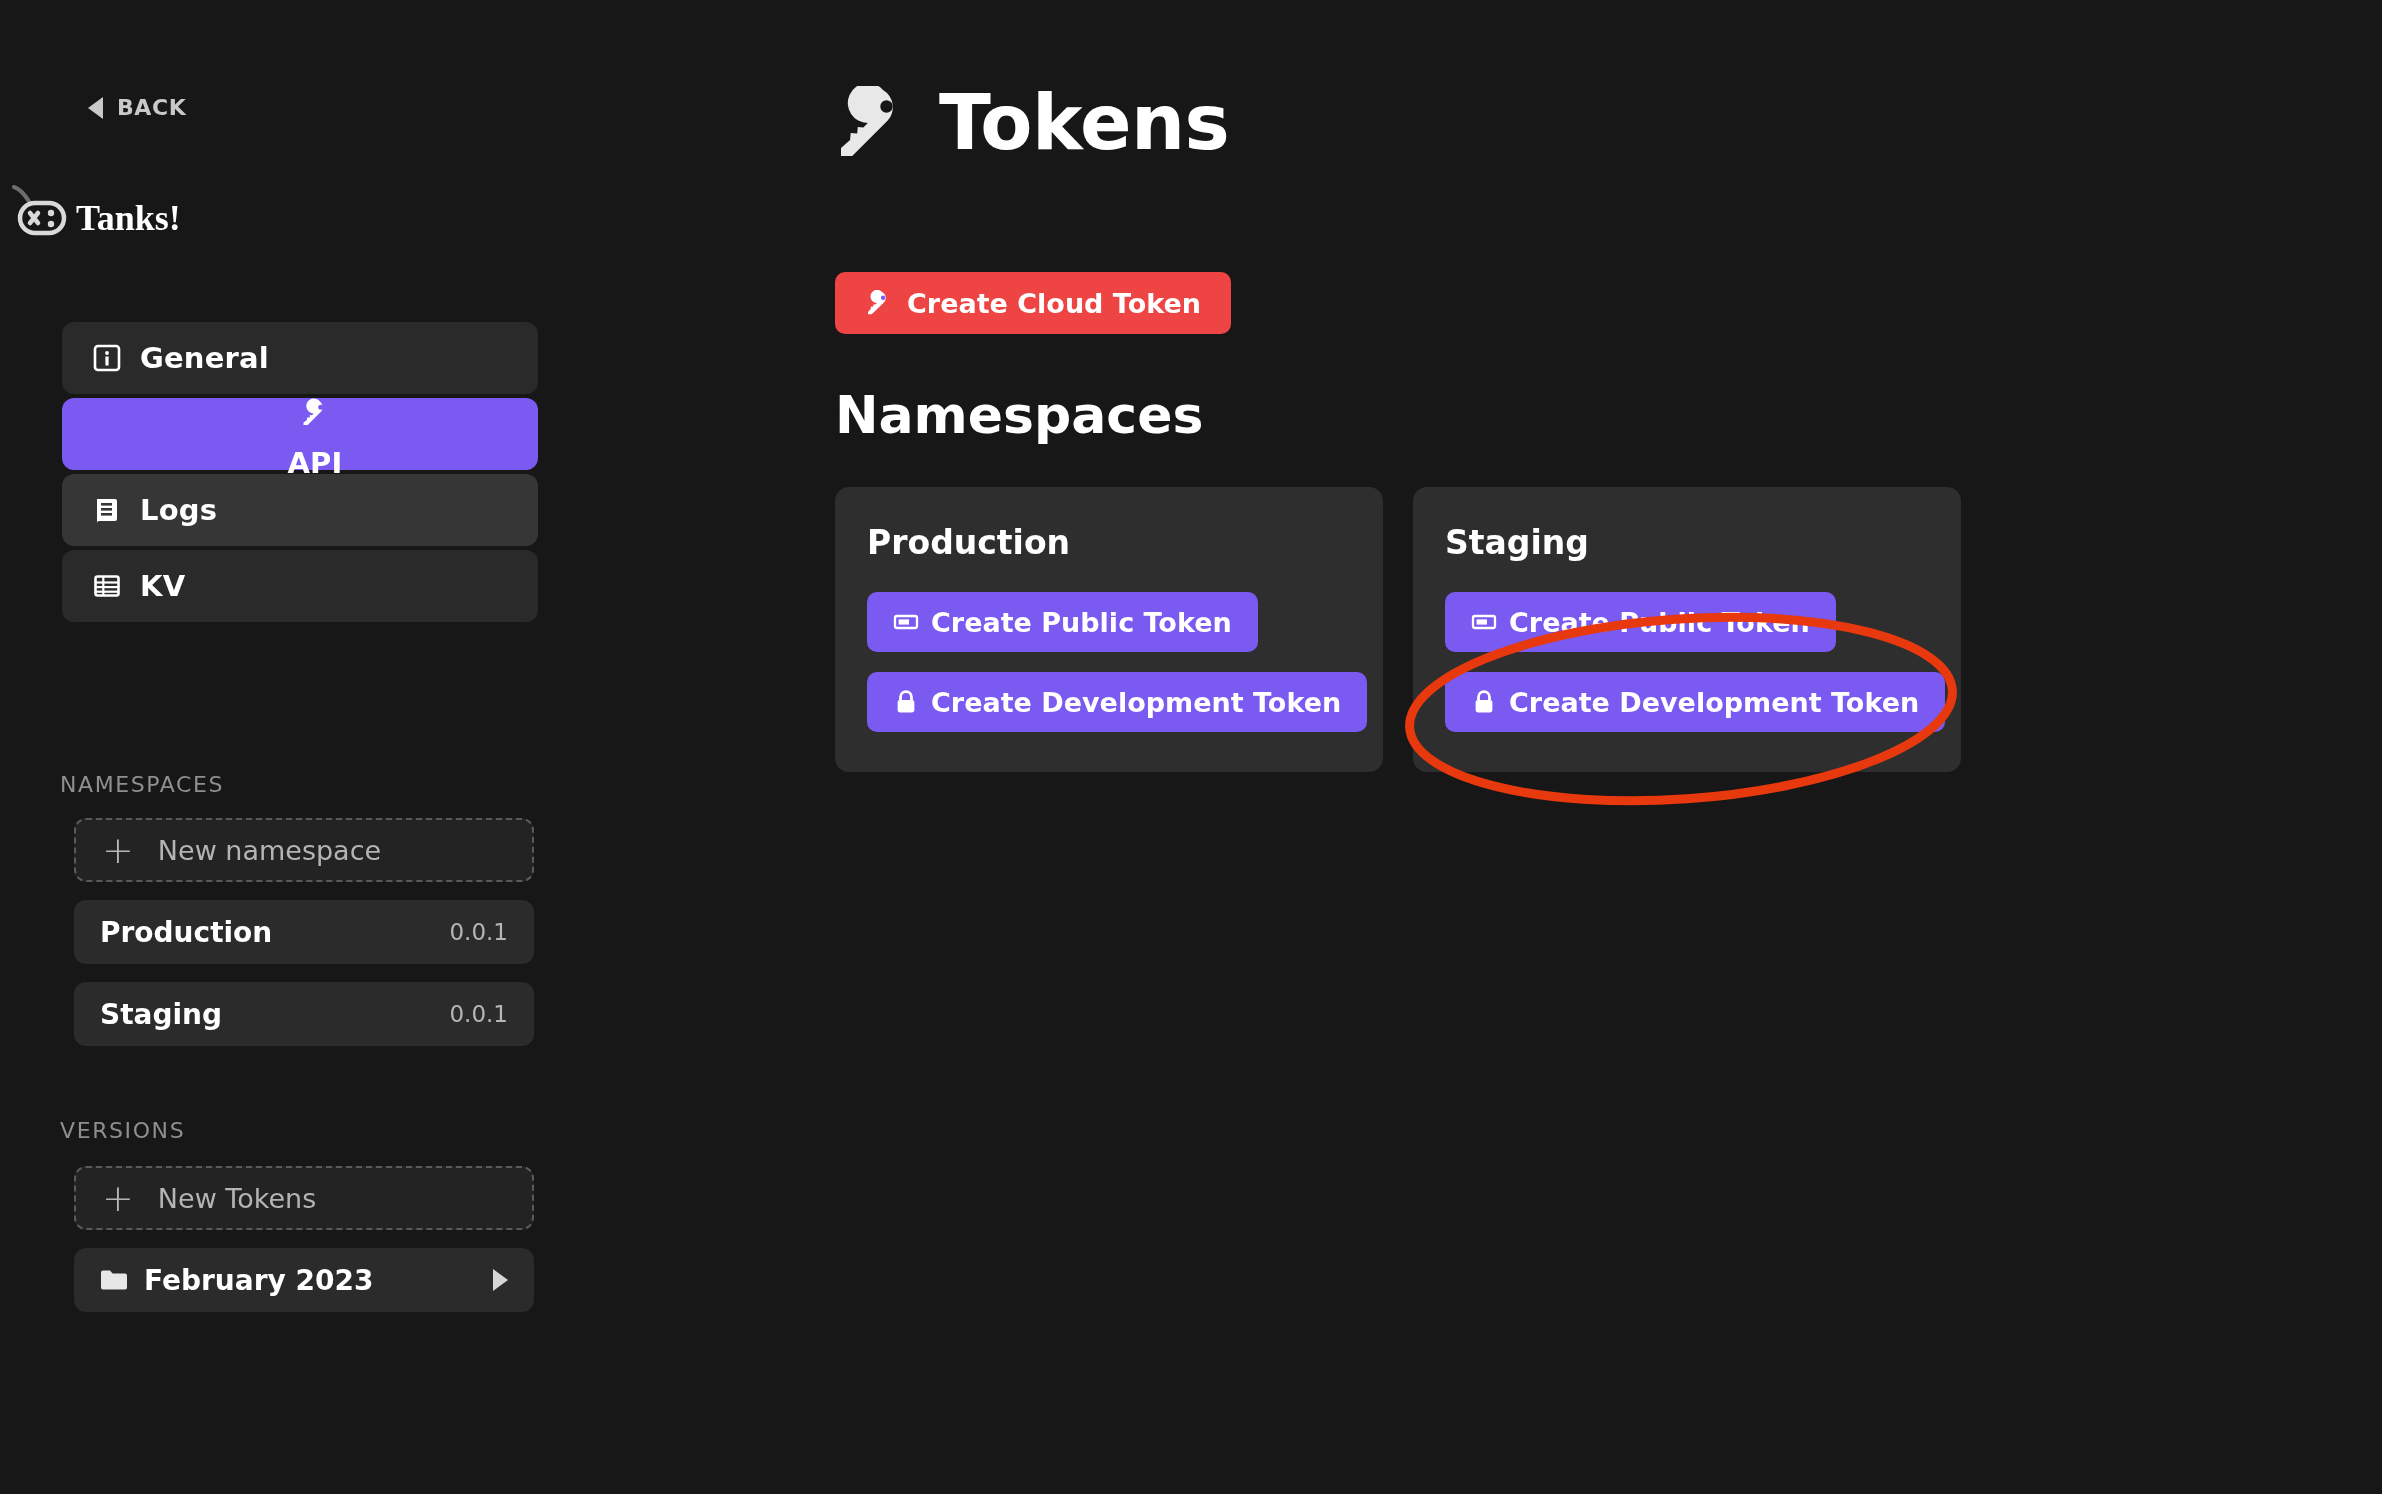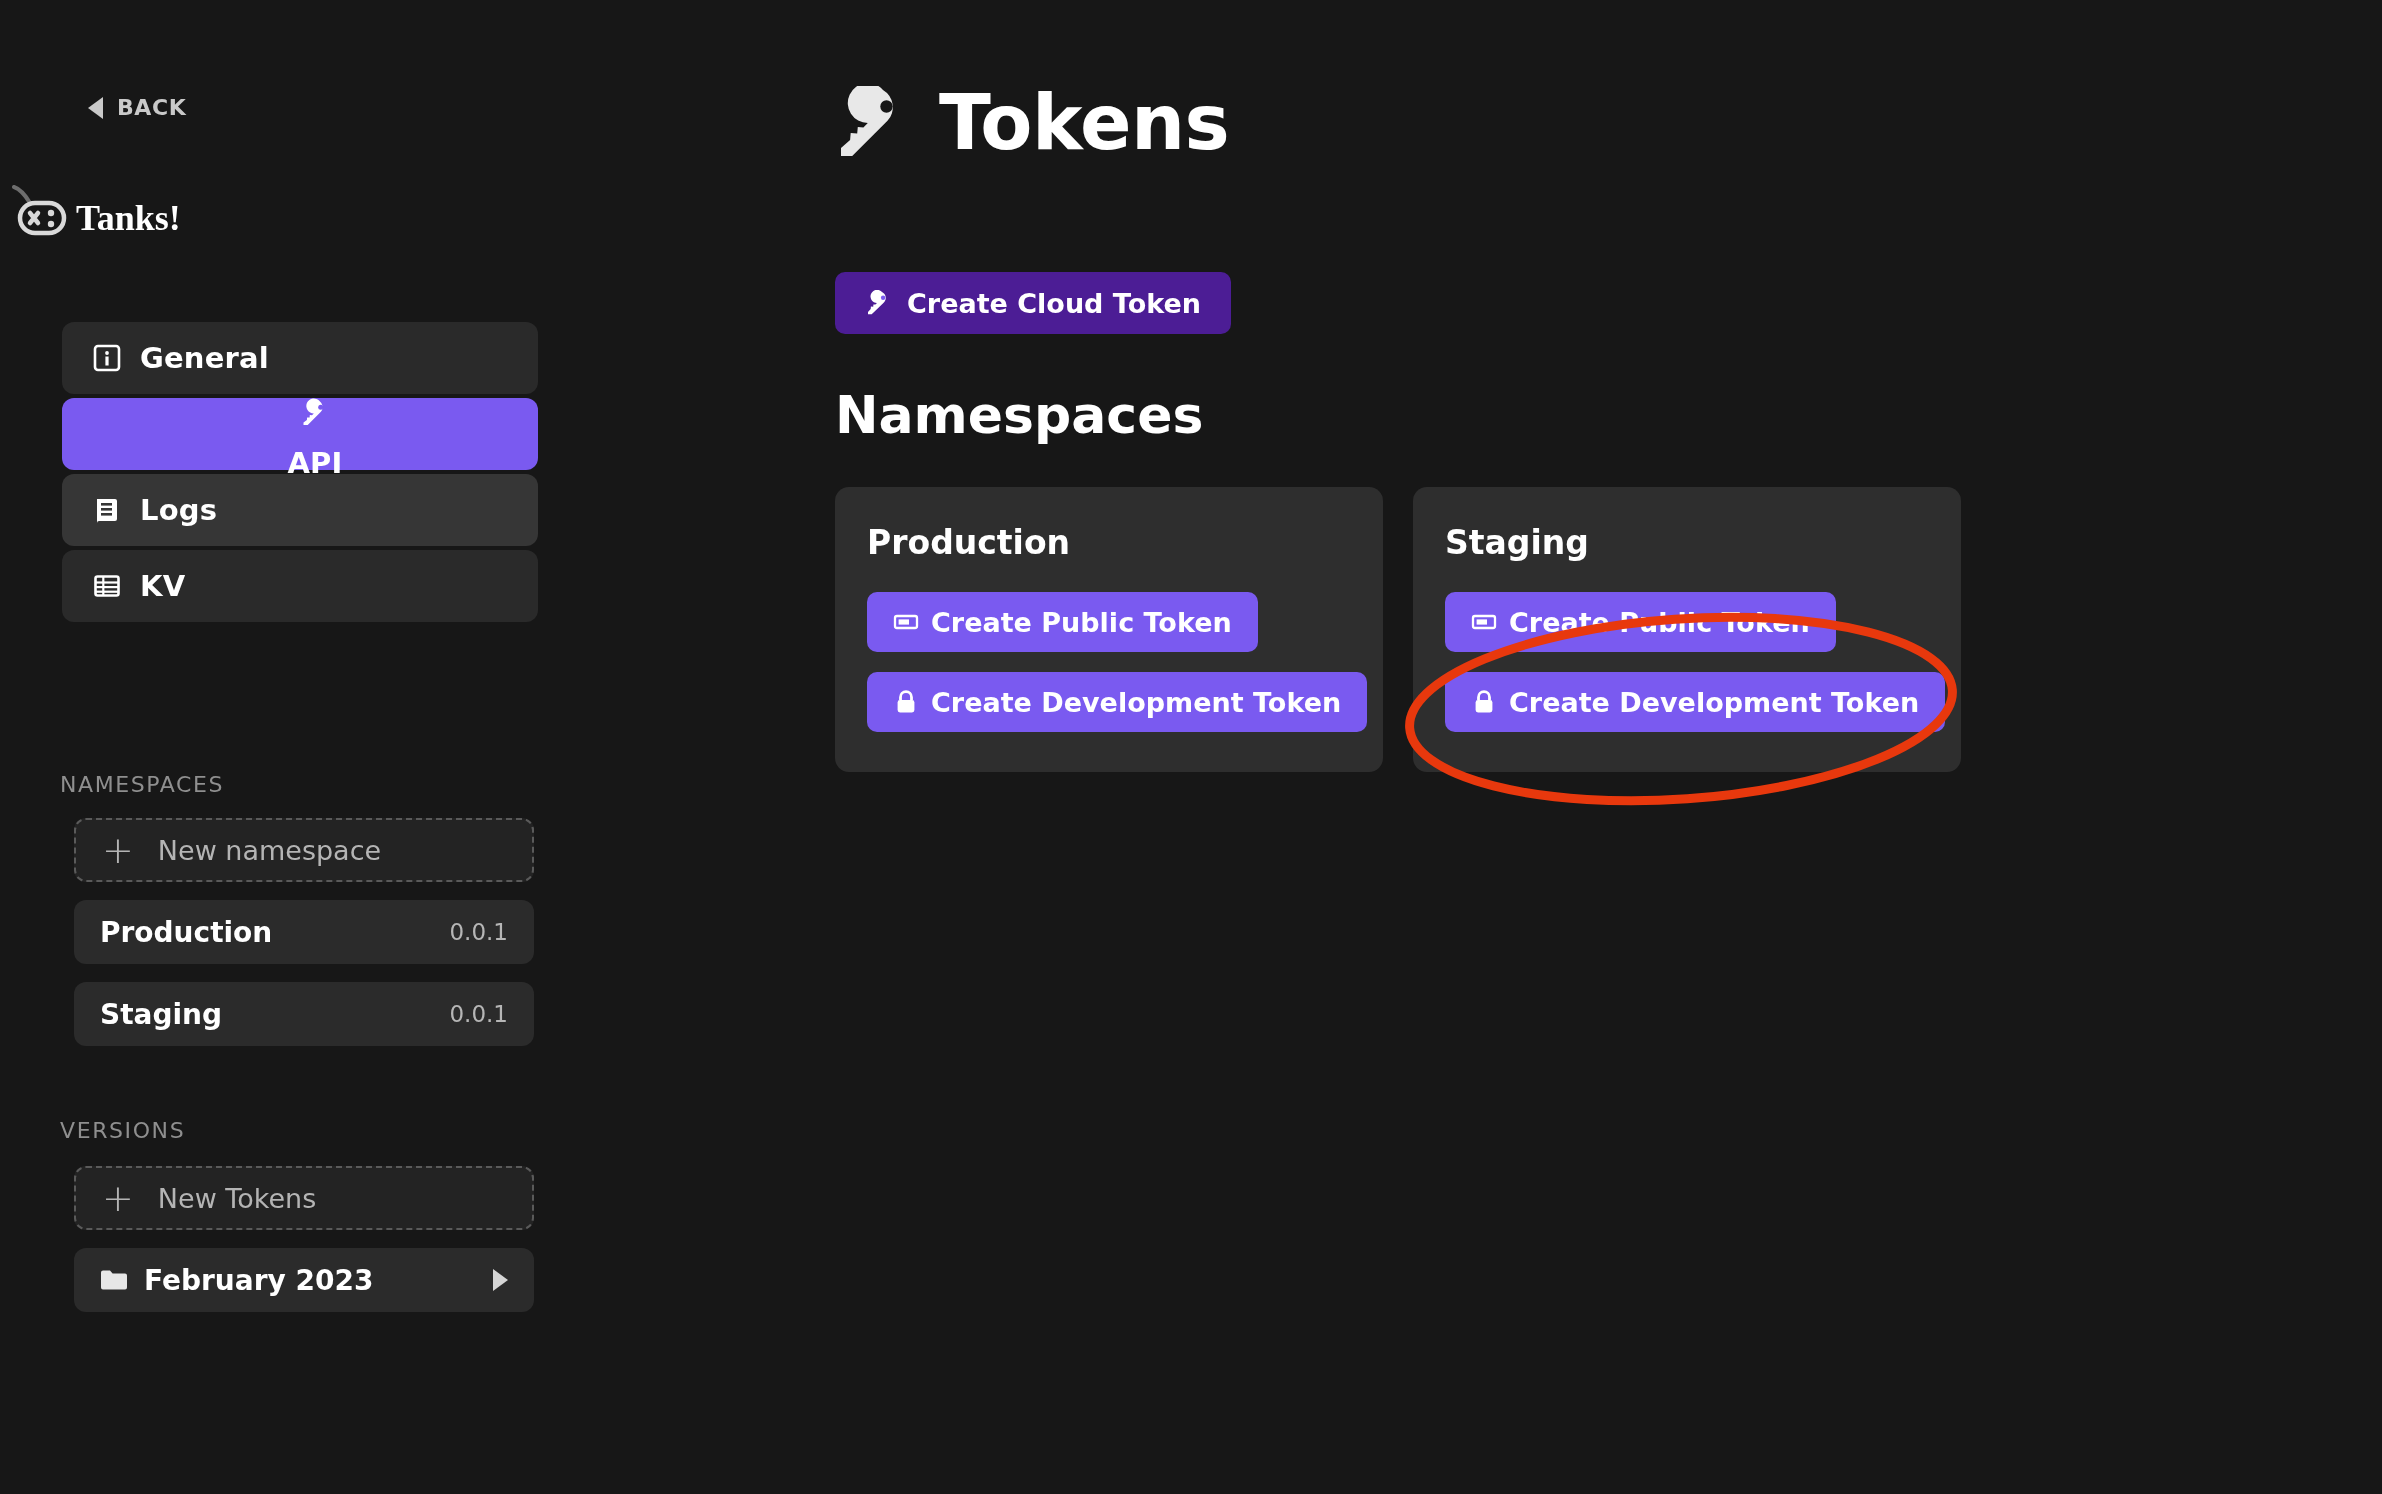--- a/index.html
+++ b/index.html
@@ -186,21 +186,21 @@
     font-size: 76px;
     font-weight: 700;
     letter-spacing: -0.5px;
   }
 
   .primary-btn {
     position: absolute;
     left: 230px;
     top: 272px;
     height: 62px;
-    background: #4c1d95;
+    background: #ef4444;
     border: none;
     border-radius: 10px;
     display: flex;
     align-items: center;
     gap: 16px;
     padding: 0 30px;
     color: #ffffff;
     font-size: 27px;
     font-weight: 700;
     font-family: inherit;

